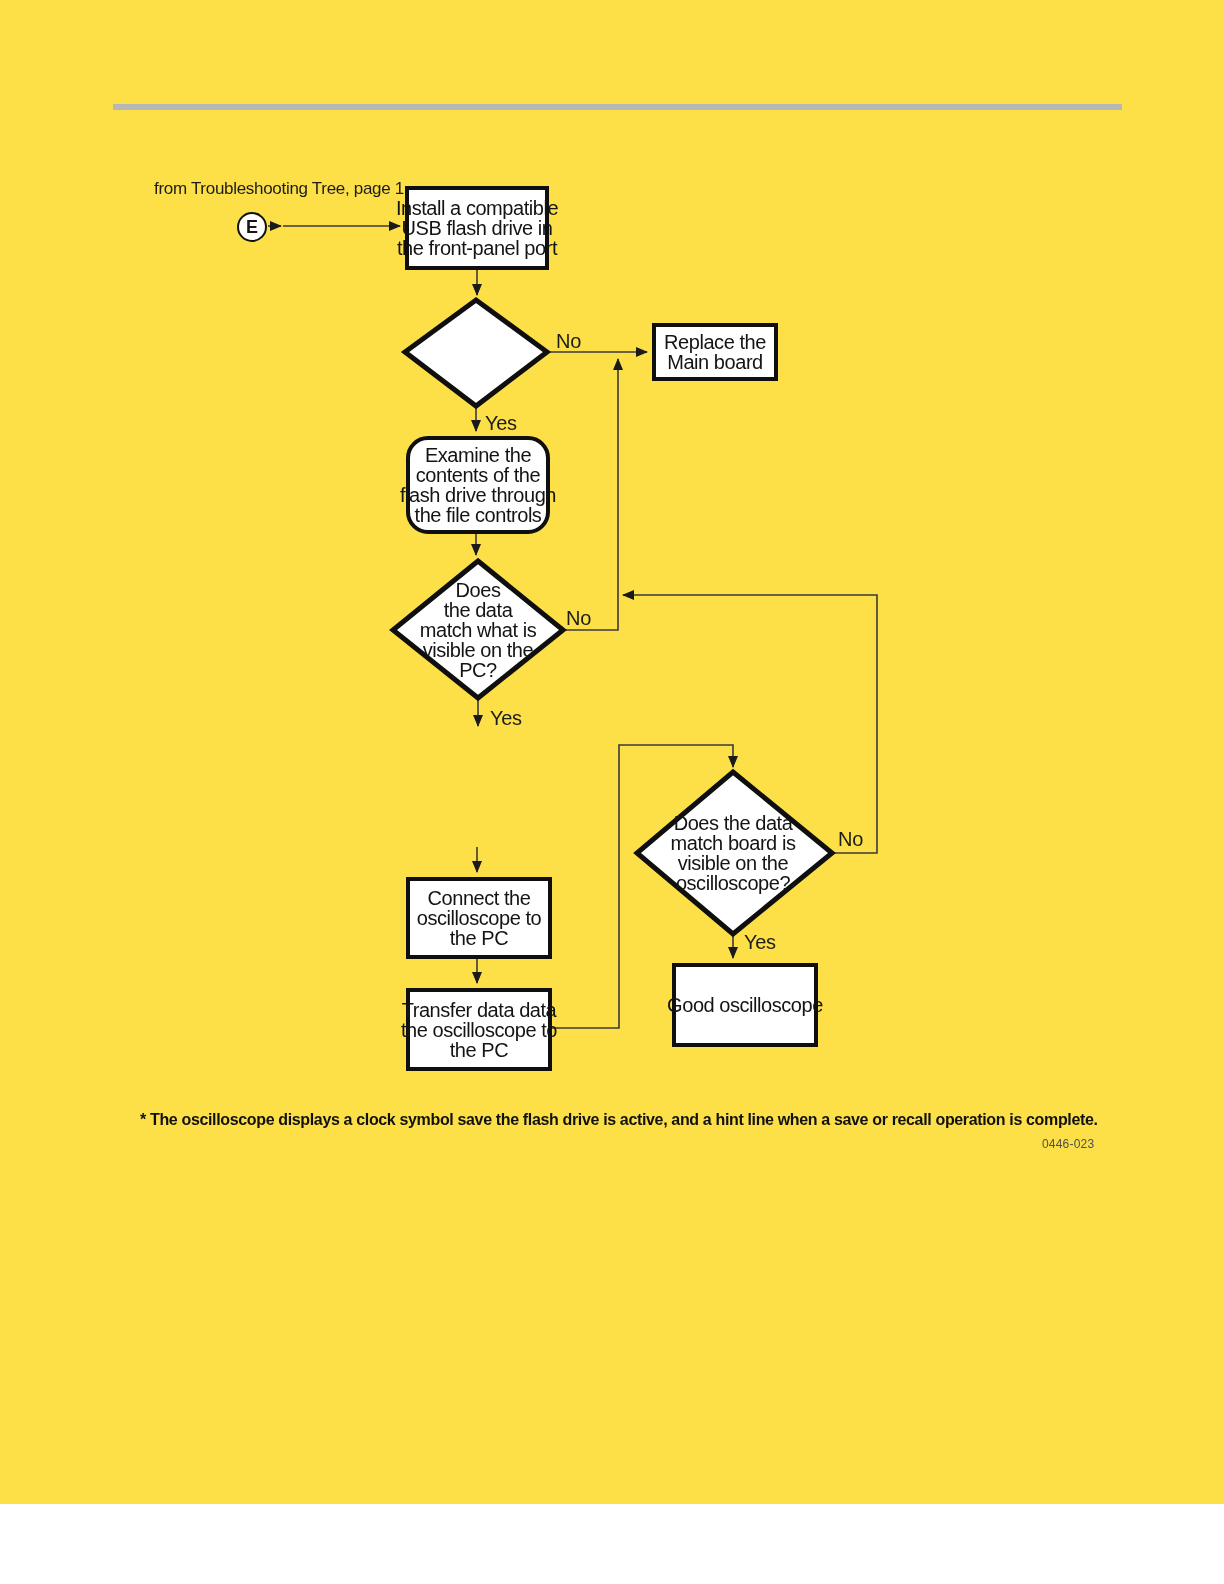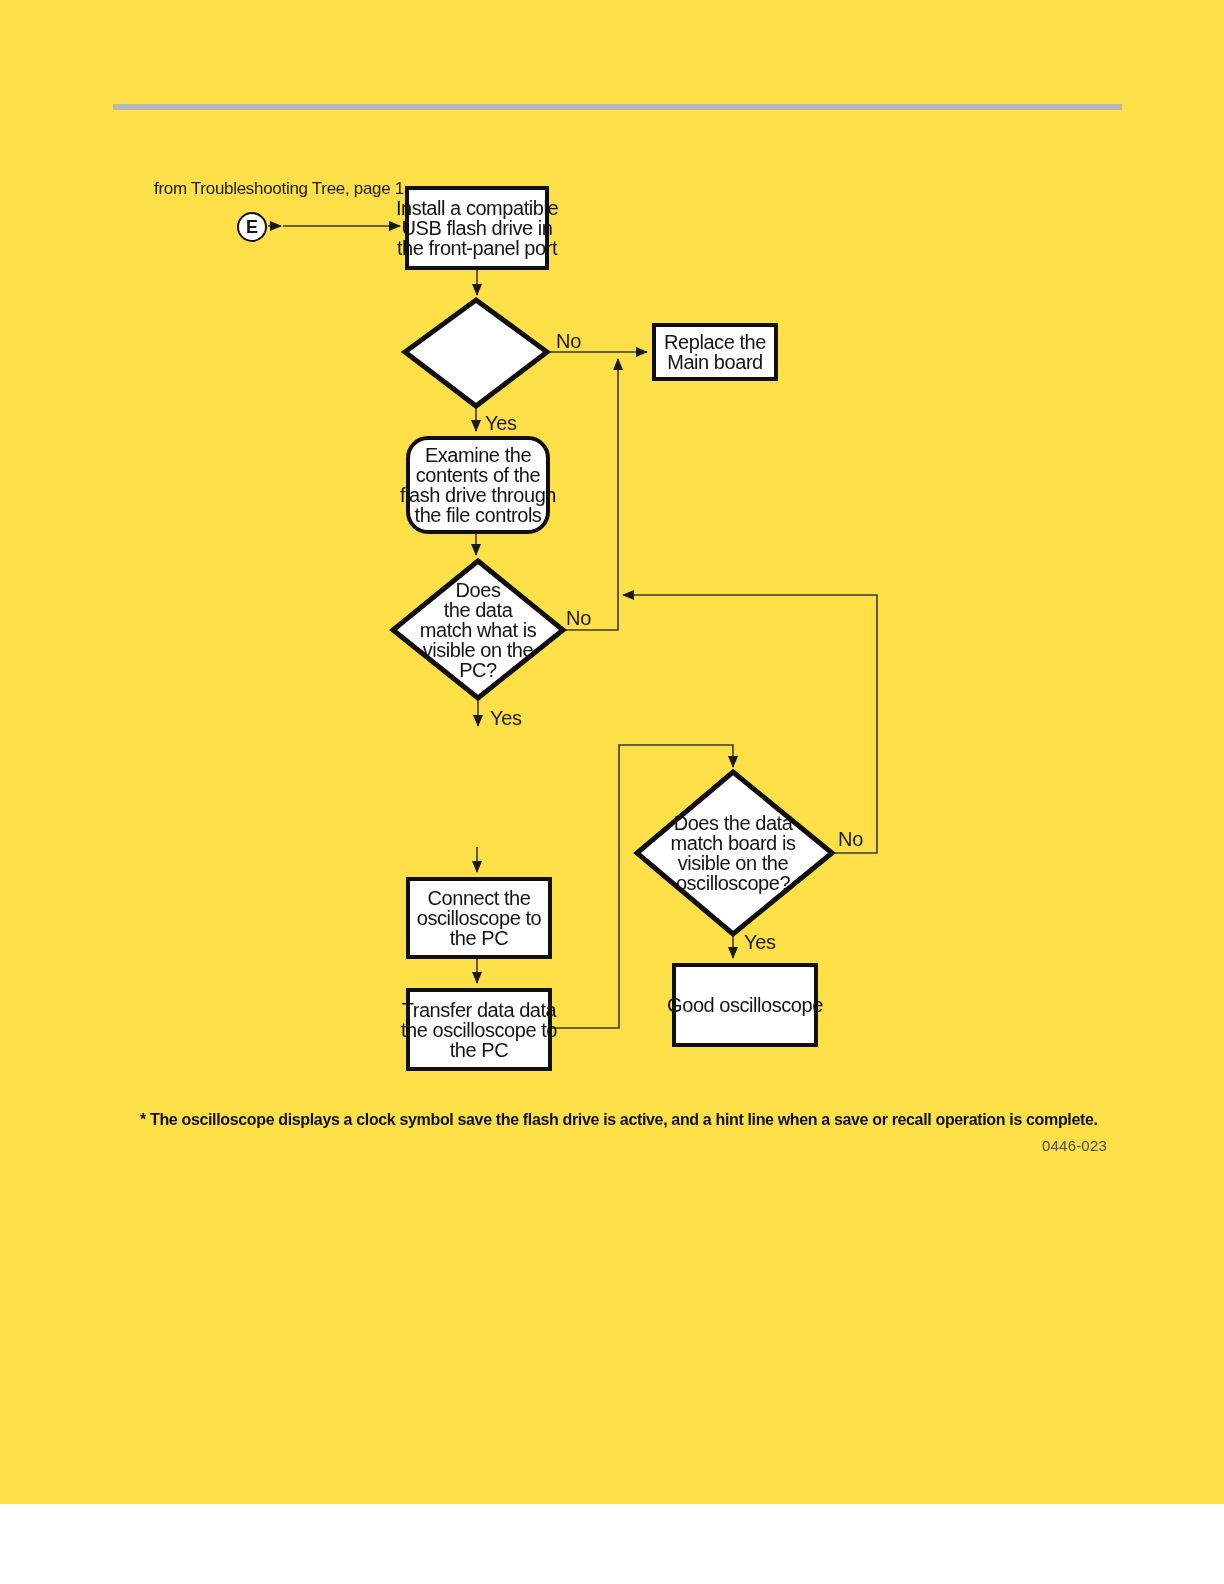--- a/index.html
+++ b/index.html
@@ -24,21 +24,21 @@
   .node-text,.diamond-text{
     font-size:20px;line-height:20px;letter-spacing:-0.45px;color:#141414;
     text-align:center;white-space:pre;
   }
   .diamond-text{position:absolute;display:flex;align-items:center;justify-content:center;}
   .edge-label{position:absolute;font-size:20px;letter-spacing:-0.3px;color:#1c1c1c;white-space:pre;}
   .footnote{
     position:absolute;left:140px;top:1111px;width:1050px;font-size:16px;font-weight:bold;
     letter-spacing:-0.35px;color:#111;white-space:pre;
   }
-  .figure-code{position:absolute;left:1042px;top:1137px;font-size:15px;color:#4f4f4f;letter-spacing:0.2px;}
+  .figure-code{position:absolute;left:1042px;top:1137px;font-size:12px;color:#4f4f4f;letter-spacing:0.2px;}
 </style>
 </head>
 <body>
 
 <div id="page">
 
   <div class="rule"></div>
 
   <div class="note">from Troubleshooting Tree, page 1</div>
 

